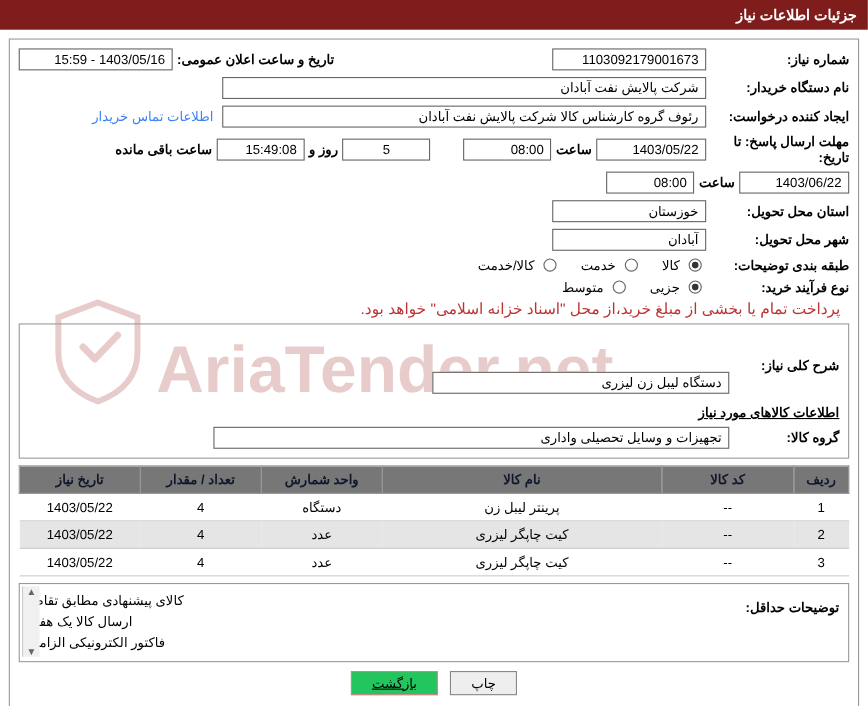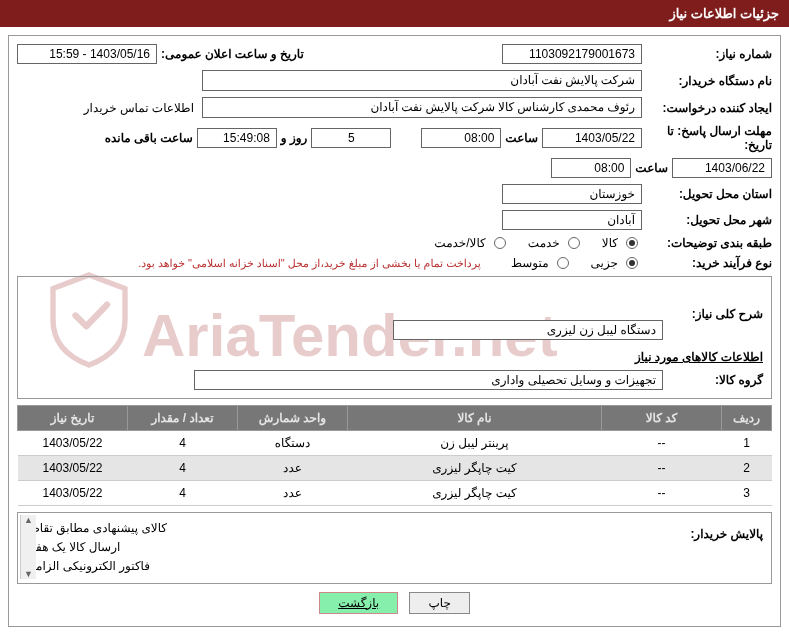--- a/index.html
+++ b/index.html
@@ -4,44 +4,44 @@
 <style>
 * { box-sizing: border-box; margin: 0; padding: 0; }
 body { font-family: Tahoma, Arial, sans-serif; font-size: 12px; background: #fff; direction: rtl; width: 789px; height: 642px; position: relative; }
 .header { background: #7f1d1d; color: #fff; padding: 6px 10px; font-weight: bold; font-size: 13px; }
 .container { border: 1px solid #999; margin: 8px; padding: 8px; }
 .row { display: flex; align-items: center; margin-bottom: 6px; flex-wrap: wrap; }
 .label { width: 130px; font-weight: bold; text-align: right; padding-left: 4px; flex-shrink: 0; }
 .label-sm { width: auto; font-weight: bold; padding: 0 4px; }
 .field { border: 1.5px solid #656565; background: #fff; padding: 2px 6px; min-height: 20px; display: inline-block; text-align: right; }
 .field-w1 { width: 140px; }
-.field-w2 { width: 440px; font-family: Liberation Serif, serif; }
+.field-w2 { width: 440px; }
 .field-w3 { width: 100px; }
 .field-w4 { width: 80px; }
 .field-w5 { width: 270px; margin-top: 33px; }
 .field-w6 { width: 469px; }
-.link { color: #000000; cursor: pointer; margin-right: 8px; }
+.link { color: #3b82f6; cursor: pointer; margin-right: 8px; }
 .radio-row { display: flex; align-items: center; gap: 4px; }
 .radio { width: 12px; height: 12px; border: 1px solid #666; border-radius: 50%; display: inline-block; position: relative; margin-left: 4px; }
 .radio.checked::after { content: ''; width: 6px; height: 6px; background: #333; border-radius: 50%; position: absolute; top: 2px; right: 2px; }
 .radio-lbl { margin-left: 18px; }
-.note { color: #b33; font-size: 11px; margin-right: 8px; margin-left: 28px; }
+.note { color: #b33; font-size: 14px; margin-right: 8px; margin-left: 28px; }
 .section-title { font-weight: bold; margin: 10px 0 6px 0; text-decoration: underline; }
 .inner-box { border: 1px solid #999; margin: 6px 0; padding: 10px 8px 2px 8px; }
 table { width: 100%; border-collapse: collapse; margin-top: 4px; }
-th { background: #777; color: #e5e5e5; padding: 5px 4px; font-size: 12px; font-weight: bold; border: 1px solid #999; text-align: center; }
+th { background: #777; color: #0f172a; padding: 5px 4px; font-size: 12px; font-weight: bold; border: 1px solid #999; text-align: center; }
 td { padding: 5px 4px; text-align: center; border-bottom: 1px solid #ccc; font-size: 12px; }
 tr.alt { background: #e5e5e5; }
 .desc-box { border: 1px solid #999; padding: 6px 8px; margin-top: 6px; min-height: 70px; position: relative; }
 .desc-row { display: flex; }
 .desc-label { width: 120px; font-weight: bold; padding-top: 8px; }
 .desc-content { flex: 1; text-align: left; line-height: 1.6; }
 .btn-row { text-align: center; margin: 8px 0 4px; }
 .btn { display: inline-block; padding: 3px 18px; border: 1px solid #888; background: #eee; cursor: pointer; margin: 0 4px; font-family: inherit; font-size: 12px; }
-.btn-back { background: #86efac; border-color: #c88; text-decoration: underline; }
+.btn-back { background: #22c55e; border-color: #c88; text-decoration: underline; }
 .watermark { position: absolute; top: 270px; left: 44px; width: 650px; pointer-events: none; opacity: 0.22; z-index: 0; font-size: 60px; font-weight: bold; color: #9a1b1b; font-family: Arial, sans-serif; direction: ltr; display: flex; align-items: flex-end; }
 .wm-shield { width: 90px; height: 100px; margin-right: 8px; }
 .content { position: relative; z-index: 1; }
 .scroll-hint { position: absolute; left: 2px; top: 2px; width: 16px; height: 64px; background: #f0f0f0; border-left: 1px solid #ccc; }
 .scroll-hint .arrow { font-size: 9px; text-align: center; color: #666; }
 .scroll-hint .down { position: absolute; bottom: 0; width: 100%; }
 </style>
 </head>
 <body>
 
@@ -66,21 +66,21 @@
     <span class="field field-w1">1403/05/16 - 15:59</span>
   </div>
 
   <div class="row">
     <span class="label">نام دستگاه خریدار:</span>
     <span class="field field-w2">شرکت پالایش نفت آبادان</span>
   </div>
 
   <div class="row">
     <span class="label">ایجاد کننده درخواست:</span>
-    <span class="field field-w2">رئوف محمدی کارشناس کالا شرکت پالایش نفت آبادان</span>
+    <span class="field field-w2">رئوف گروه کارشناس کالا شرکت پالایش نفت آبادان</span>
     <span class="link">اطلاعات تماس خریدار</span>
   </div>
 
   <div class="row">
     <span class="label">مهلت ارسال پاسخ: تا تاریخ:</span>
     <span class="field field-w3">1403/05/22</span>
     <span class="label-sm">ساعت</span>
     <span class="field field-w4">08:00</span>
     <span style="width:30px"></span>
     <span class="field field-w4" style="text-align:center">5</span>
@@ -174,21 +174,21 @@
       </tr>
     </tbody>
   </table>
 
   <div class="desc-box">
     <div class="scroll-hint">
       <div class="arrow">▲</div>
       <div class="arrow down">▼</div>
     </div>
     <div class="desc-row">
-      <span class="desc-label">پالایش خریدار:</span>
+      <span class="desc-label">توضیحات حداقل:</span>
       <div class="desc-content">
         <div>کالای پیشنهادی مطابق تقاضا</div>
         <div>ارسال کالا یک هفته</div>
         <div>فاکتور الکترونیکی الزامی</div>
       </div>
     </div>
   </div>
 
   <div class="btn-row">
     <button class="btn">چاپ</button>

